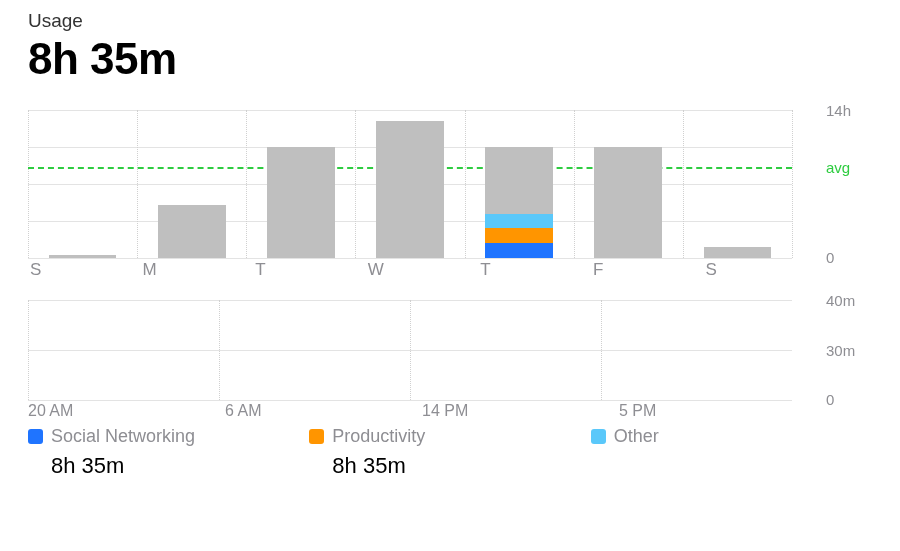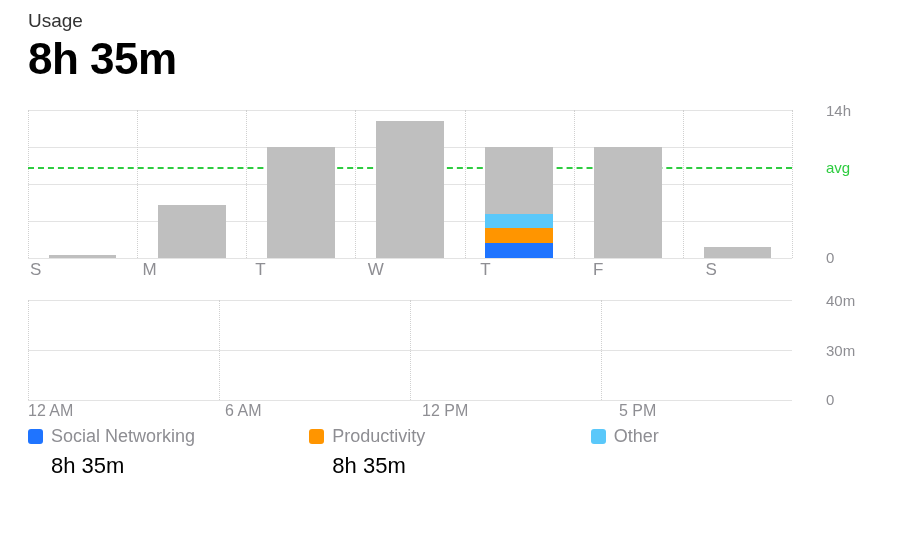--- a/index.html
+++ b/index.html
@@ -290,23 +290,23 @@
           <div class="hcol"></div>
         </div>
     </div>
     <div class="yaxis-hour">
       <span class="ylabel" style="top:-8px">40m</span>
       <span class="ylabel" style="top:50%;margin-top:-8px">30m</span>
       <span class="ylabel" style="bottom:-8px">0</span>
     </div>
   </div>
   <div class="xaxis-hour" id="hourly-x">
-      <div>12 AM</div>
+      <div>20 AM</div>
       <div>6 AM</div>
-      <div>12 PM</div>
+      <div>14 PM</div>
       <div>5 PM</div>
     </div>
 </div>
 
 <div class="legend" id="legend">
     <div class="legend-item">
       <div class="legend-head">
         <span class="swatch blue"></span>
         <span>Social Networking</span>
       </div>

